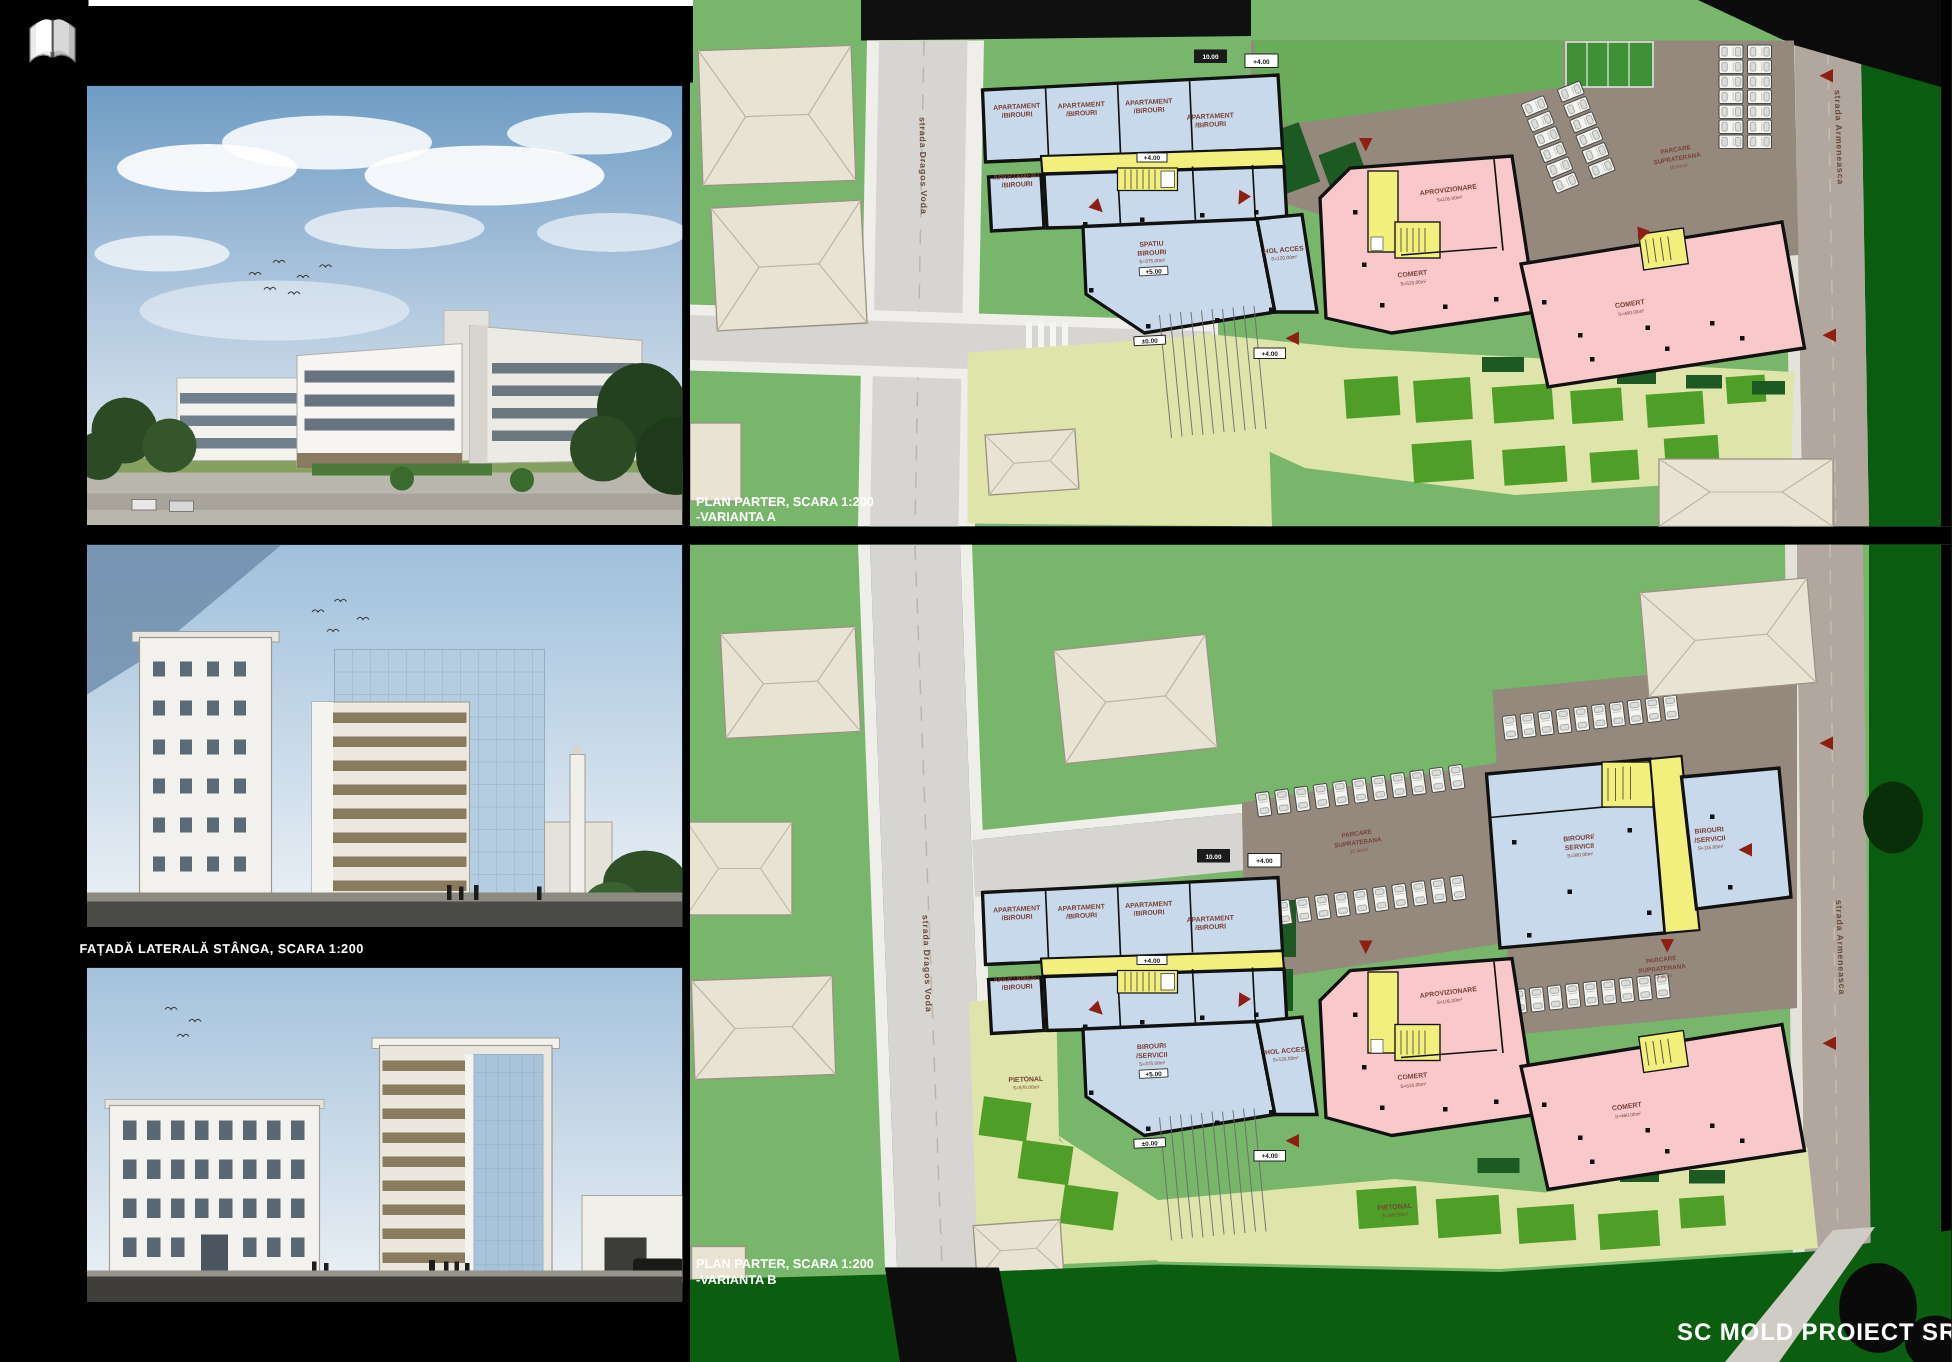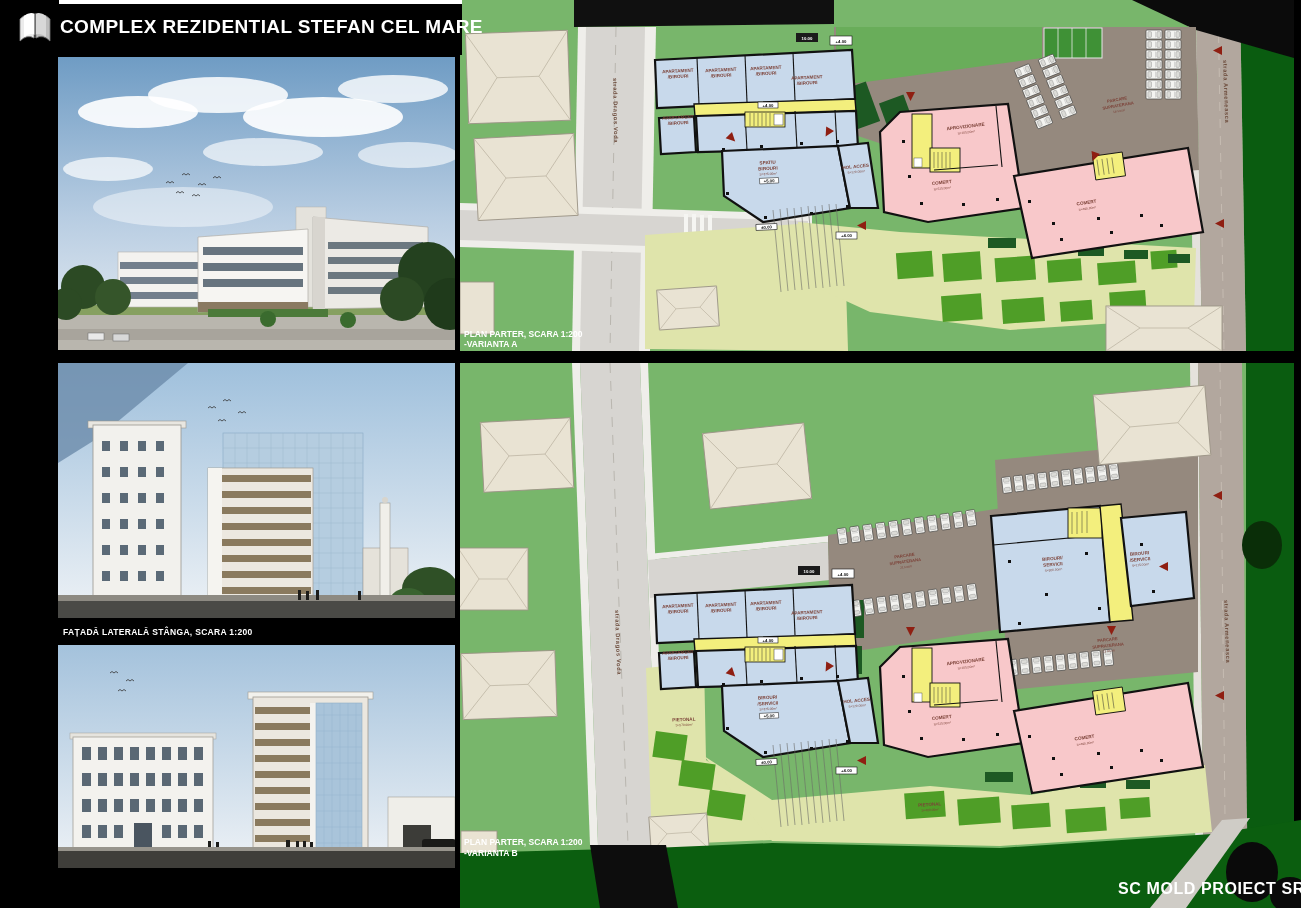--- a/index.html
+++ b/index.html
@@ -7,21 +7,21 @@
          font-family:"Liberation Sans",sans-serif;}
   .header{position:absolute;left:0;top:0;width:462px;height:55px;background:#000;z-index:5;}
   .white-sliver{position:absolute;left:59px;top:0;width:403px;height:4px;background:#fff;}
   .logo{position:absolute;left:14px;top:7px;}
   .title{position:absolute;left:60px;top:16px;color:#fff;font-size:19px;font-weight:bold;
          letter-spacing:0.4px;white-space:nowrap;}
   .photo{position:absolute;left:58px;width:397px;overflow:hidden;}
   #render{top:57px;height:293px;}
   #elev1{top:363px;height:255px;}
   #elev2{top:645px;height:223px;}
-  .caption-bar{position:absolute;left:58px;width:397px;background:#000;color:#fff;
+  .caption-bar{position:absolute;left:48px;width:397px;background:#000;color:#fff;
                font-size:8.5px;font-weight:bold;letter-spacing:0.3px;display:flex;
                align-items:center;padding-left:5px;box-sizing:border-box;}
   #cap1{top:618px;height:27px;}
   #cap2{top:868px;height:25px;}
   .plan{position:absolute;left:460px;width:841px;}
   #planA{top:0;height:351px;}
   #planB{top:363px;height:545px;}
   .footer-company{position:absolute;left:1118px;top:880px;color:#fff;font-size:16px;
                   font-weight:bold;letter-spacing:0.6px;z-index:6;white-space:nowrap;}
   
@@ -44,21 +44,20 @@
 
   <div class="header">
     <div class="white-sliver"></div>
     <svg class="logo" width="42" height="42" viewBox="0 0 42 42">
       <path d="M6,34 L6,12 Q13,5 20,9 L20,31 Q13,27 6,34 Z" fill="#ececec" stroke="#888" stroke-width="0.8"></path>
       <path d="M36,34 L36,12 Q29,5 22,9 L22,31 Q29,27 36,34 Z" fill="#bdbdbd" stroke="#777" stroke-width="0.8"></path>
       <path d="M10,30 L10,9 Q16,4 21,7 L21,28 Q16,25 10,30 Z" fill="#fff"></path>
       <path d="M32,30 L32,9 Q26,4 21,7 L21,28 Q26,25 32,30 Z" fill="#d8d8d8"></path>
       <rect x="20.4" y="6" width="1.4" height="25" fill="#555"></rect>
     </svg>
-    <span class="title">COMPLEX REZIDENTIAL STEFAN CEL MARE</span>
   </div>
 
   <div class="photo" id="render">
     <svg width="397" height="293" viewBox="0 0 397 293">
       <defs>
         <linearGradient id="skyR" x1="0" y1="0" x2="0" y2="1">
           <stop offset="0" stop-color="#6f9cc4"></stop>
             <stop offset="0.55" stop-color="#b8cde2"></stop>
             <stop offset="1" stop-color="#e9eef3"></stop>
         </linearGradient>

